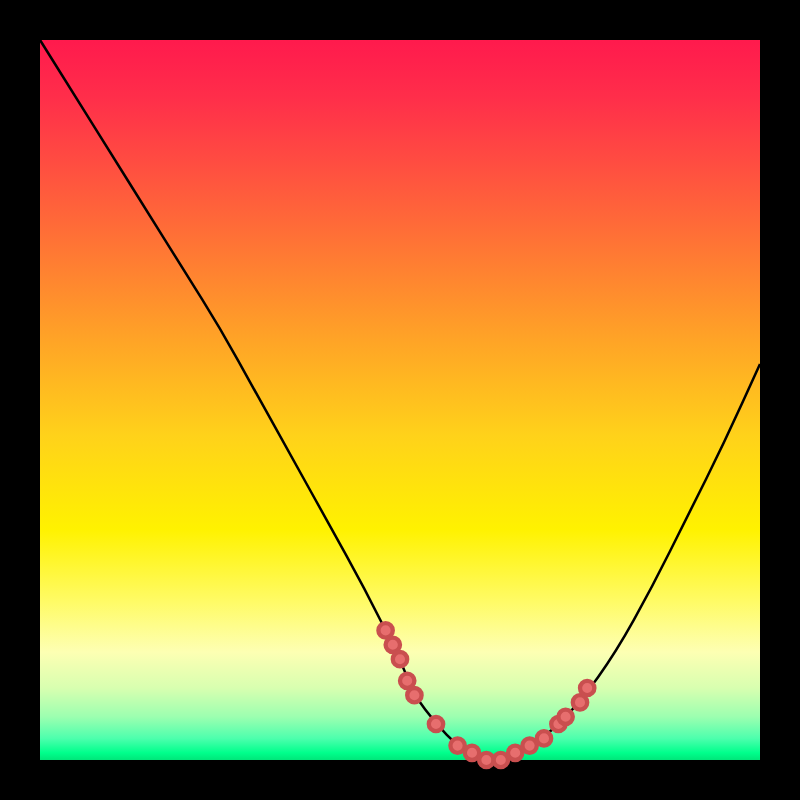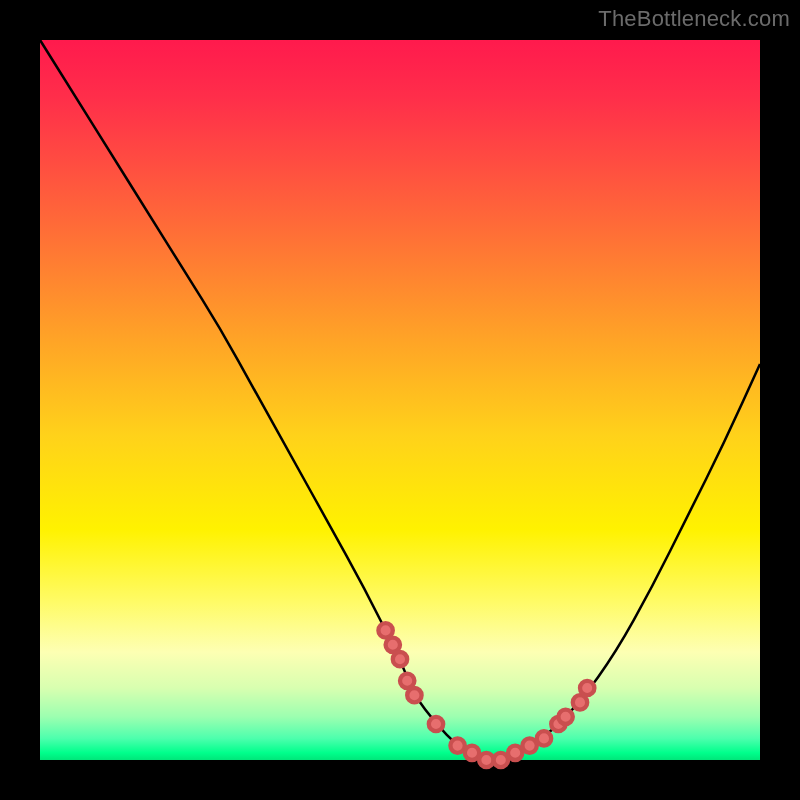--- a/index.html
+++ b/index.html
@@ -71,21 +71,20 @@
     fill: #e76e6e;
     stroke: #c94f4f;
     stroke-width: 0.6;
   }
 </style>
 </head>
 <body>
 
 <div class="frame">
 
-  <div class="watermark">TheBottleneck.com</div>
 
   <div class="plot">
     <div class="gradient"></div>
 
     <svg class="curve" viewBox="0 0 100 100" preserveAspectRatio="none">
       <path fill="none" stroke="#000" stroke-width="0.35" d="M0 0 Q 5 8 7.50 12.00 Q 10 16 12.50 20.00 Q 15 24 17.50 28.00 Q 20 32 22.50 36.00 Q 25 40 27.50 44.50 Q 30 49 32.50 53.50 Q 35 58 37.50 62.50 Q 40 67 42.50 71.50 Q 45 76 47.50 81.00 Q 50 86 51.00 88.50 Q 52 91 53.50 93.00 Q 55 95 56.50 96.50 Q 58 98 59.00 98.50 Q 60 99 61.50 99.50 Q 63 100 64.50 99.50 Q 66 99 68.00 98.00 Q 70 97 72.50 94.50 Q 75 92 77.50 88.50 Q 80 85 82.50 80.50 Q 85 76 87.50 71.00 Q 90 66 92.50 61.00 Q 95 56 97.50 50.50 L 100 44.99999999999999"></path>
       <g>
           <circle cx="48" cy="82" r="1" class="datapoint"></circle>
           <circle cx="49" cy="84" r="1" class="datapoint"></circle>
           <circle cx="50" cy="86" r="1" class="datapoint"></circle>

